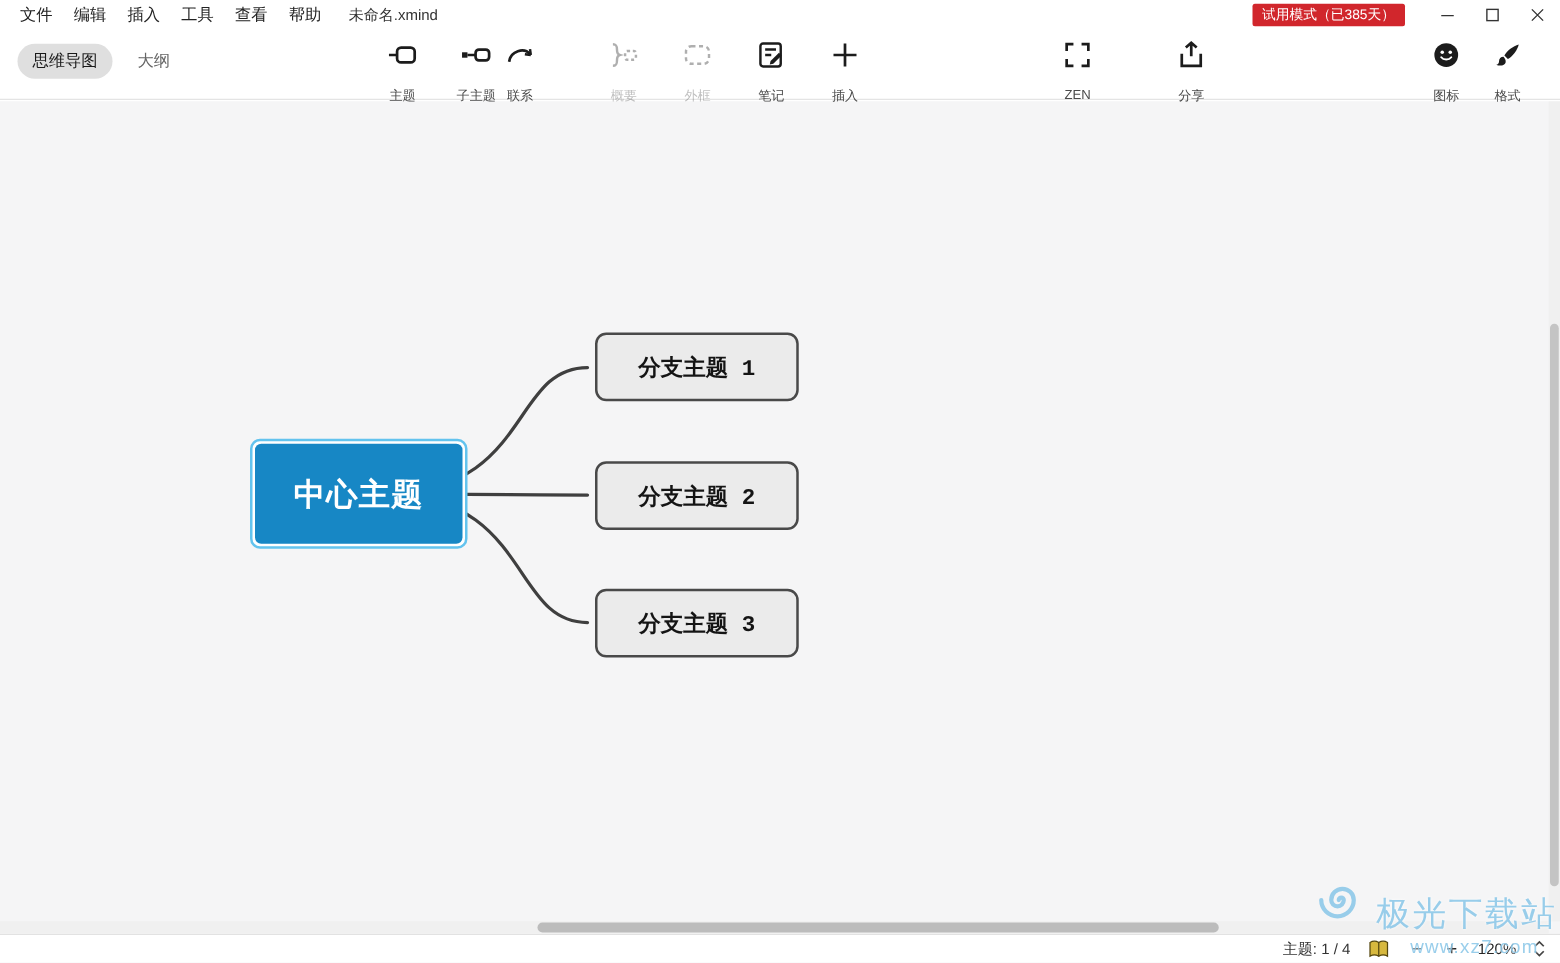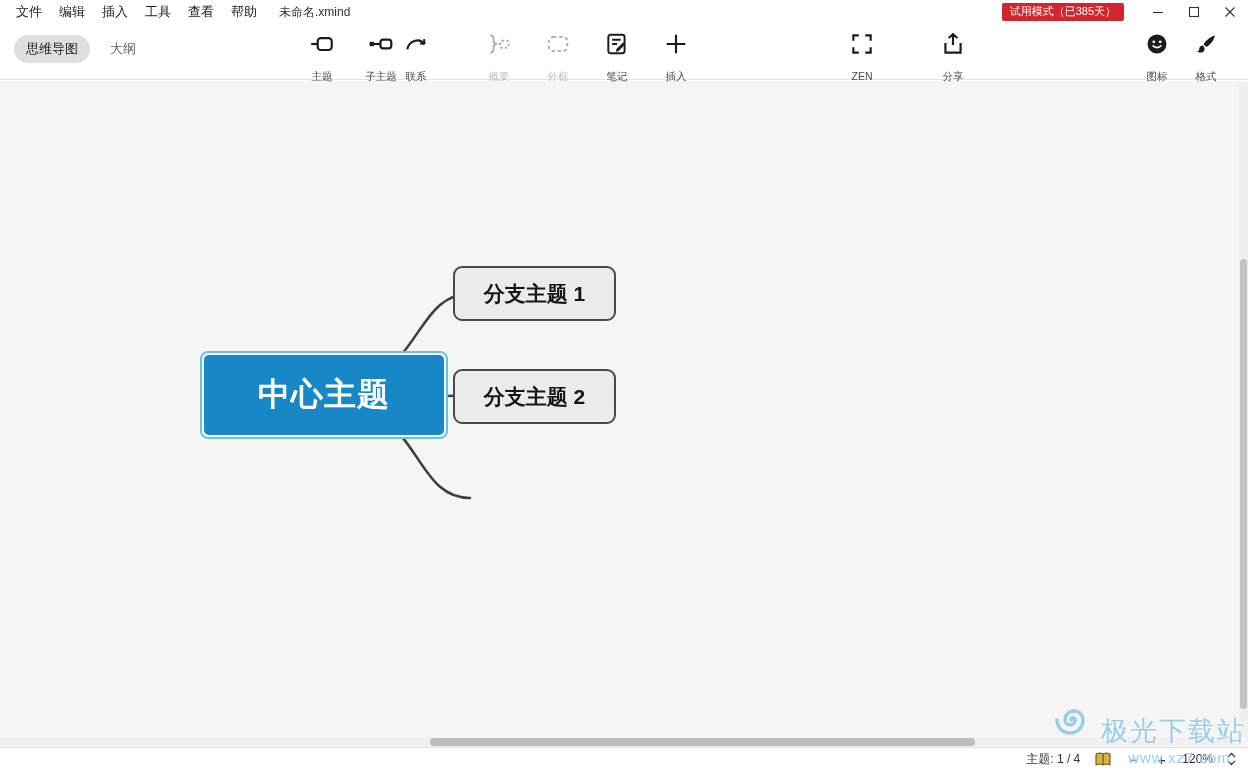--- a/index.html
+++ b/index.html
@@ -46,30 +46,30 @@
     position:absolute; top:81px; left:0; right:0; bottom:23px;
     background:var(--canvas-bg,#f5f5f6); overflow:hidden;
   }
   .connectors { position:absolute; top:0; left:0; }
   .central-sel {
     position:absolute; left:200px; top:270px;
     border:2px solid var(--selection-cyan,#63c3ee);
     border-radius:8px; padding:2px; background:#ffffff; z-index:2;
   }
   .central-topic {
-    width:240px; height:80px; background:var(--central-topic-blue,#1787c5);
+    width:166px; height:80px; background:var(--central-topic-blue,#1787c5);
     border-radius:5px; display:flex; align-items:center; justify-content:center;
-    color:#fff; font-size:32px; font-weight:bold; letter-spacing:1px; white-space:nowrap;
+    color:#fff; font-size:25px; font-weight:bold; letter-spacing:1px; white-space:nowrap;
   }
   .branch-topic {
-    position:absolute; left:453px; width:163px; height:55px;
+    position:absolute; left:476px; width:163px; height:55px;
     background:var(--branch-bg,#ebebeb);
     border:2px solid var(--branch-border,#494949);
     border-radius:9px; display:flex; align-items:center; justify-content:center;
-    font-size:21px; font-weight:bold; color:#141414; z-index:2; white-space:nowrap;
+    font-size:18px; font-weight:bold; color:#141414; z-index:2; white-space:nowrap;font-family:Liberation Mono, monospace;
   }
   .branch-1 { top:185px; }
   .branch-2 { top:288px; }
   .branch-3 { top:390px; }
 
   
   .hscroll {
     position:absolute; left:0; right:9px; bottom:0; height:10px;
     background:#f0f0f0; z-index:5;
   }
@@ -257,20 +257,21 @@
     <path d="M 306 314 C 390 314 420 315 470 315" fill="none" stroke="#3f3f3f" stroke-width="2.6" stroke-linecap="round"></path>
     <path d="M 306 314 C 425 314 408 417 470 417" fill="none" stroke="#3f3f3f" stroke-width="2.6" stroke-linecap="round"></path>
   </svg>
 
   <div class="central-sel">
     <div class="central-topic">中心主题</div>
   </div>
 
   <div class="branch-topic branch-1">分支主题 1</div>
   <div class="branch-topic branch-2">分支主题 2</div>
+  <div class="branch-topic branch-3">分支主题 3</div>
 
   <div class="hscroll">
     <div class="hscroll-thumb"></div>
   </div>
   <div class="vscroll">
     <div class="vscroll-thumb"></div>
   </div>
 </div>
 
 <div class="statusbar">

